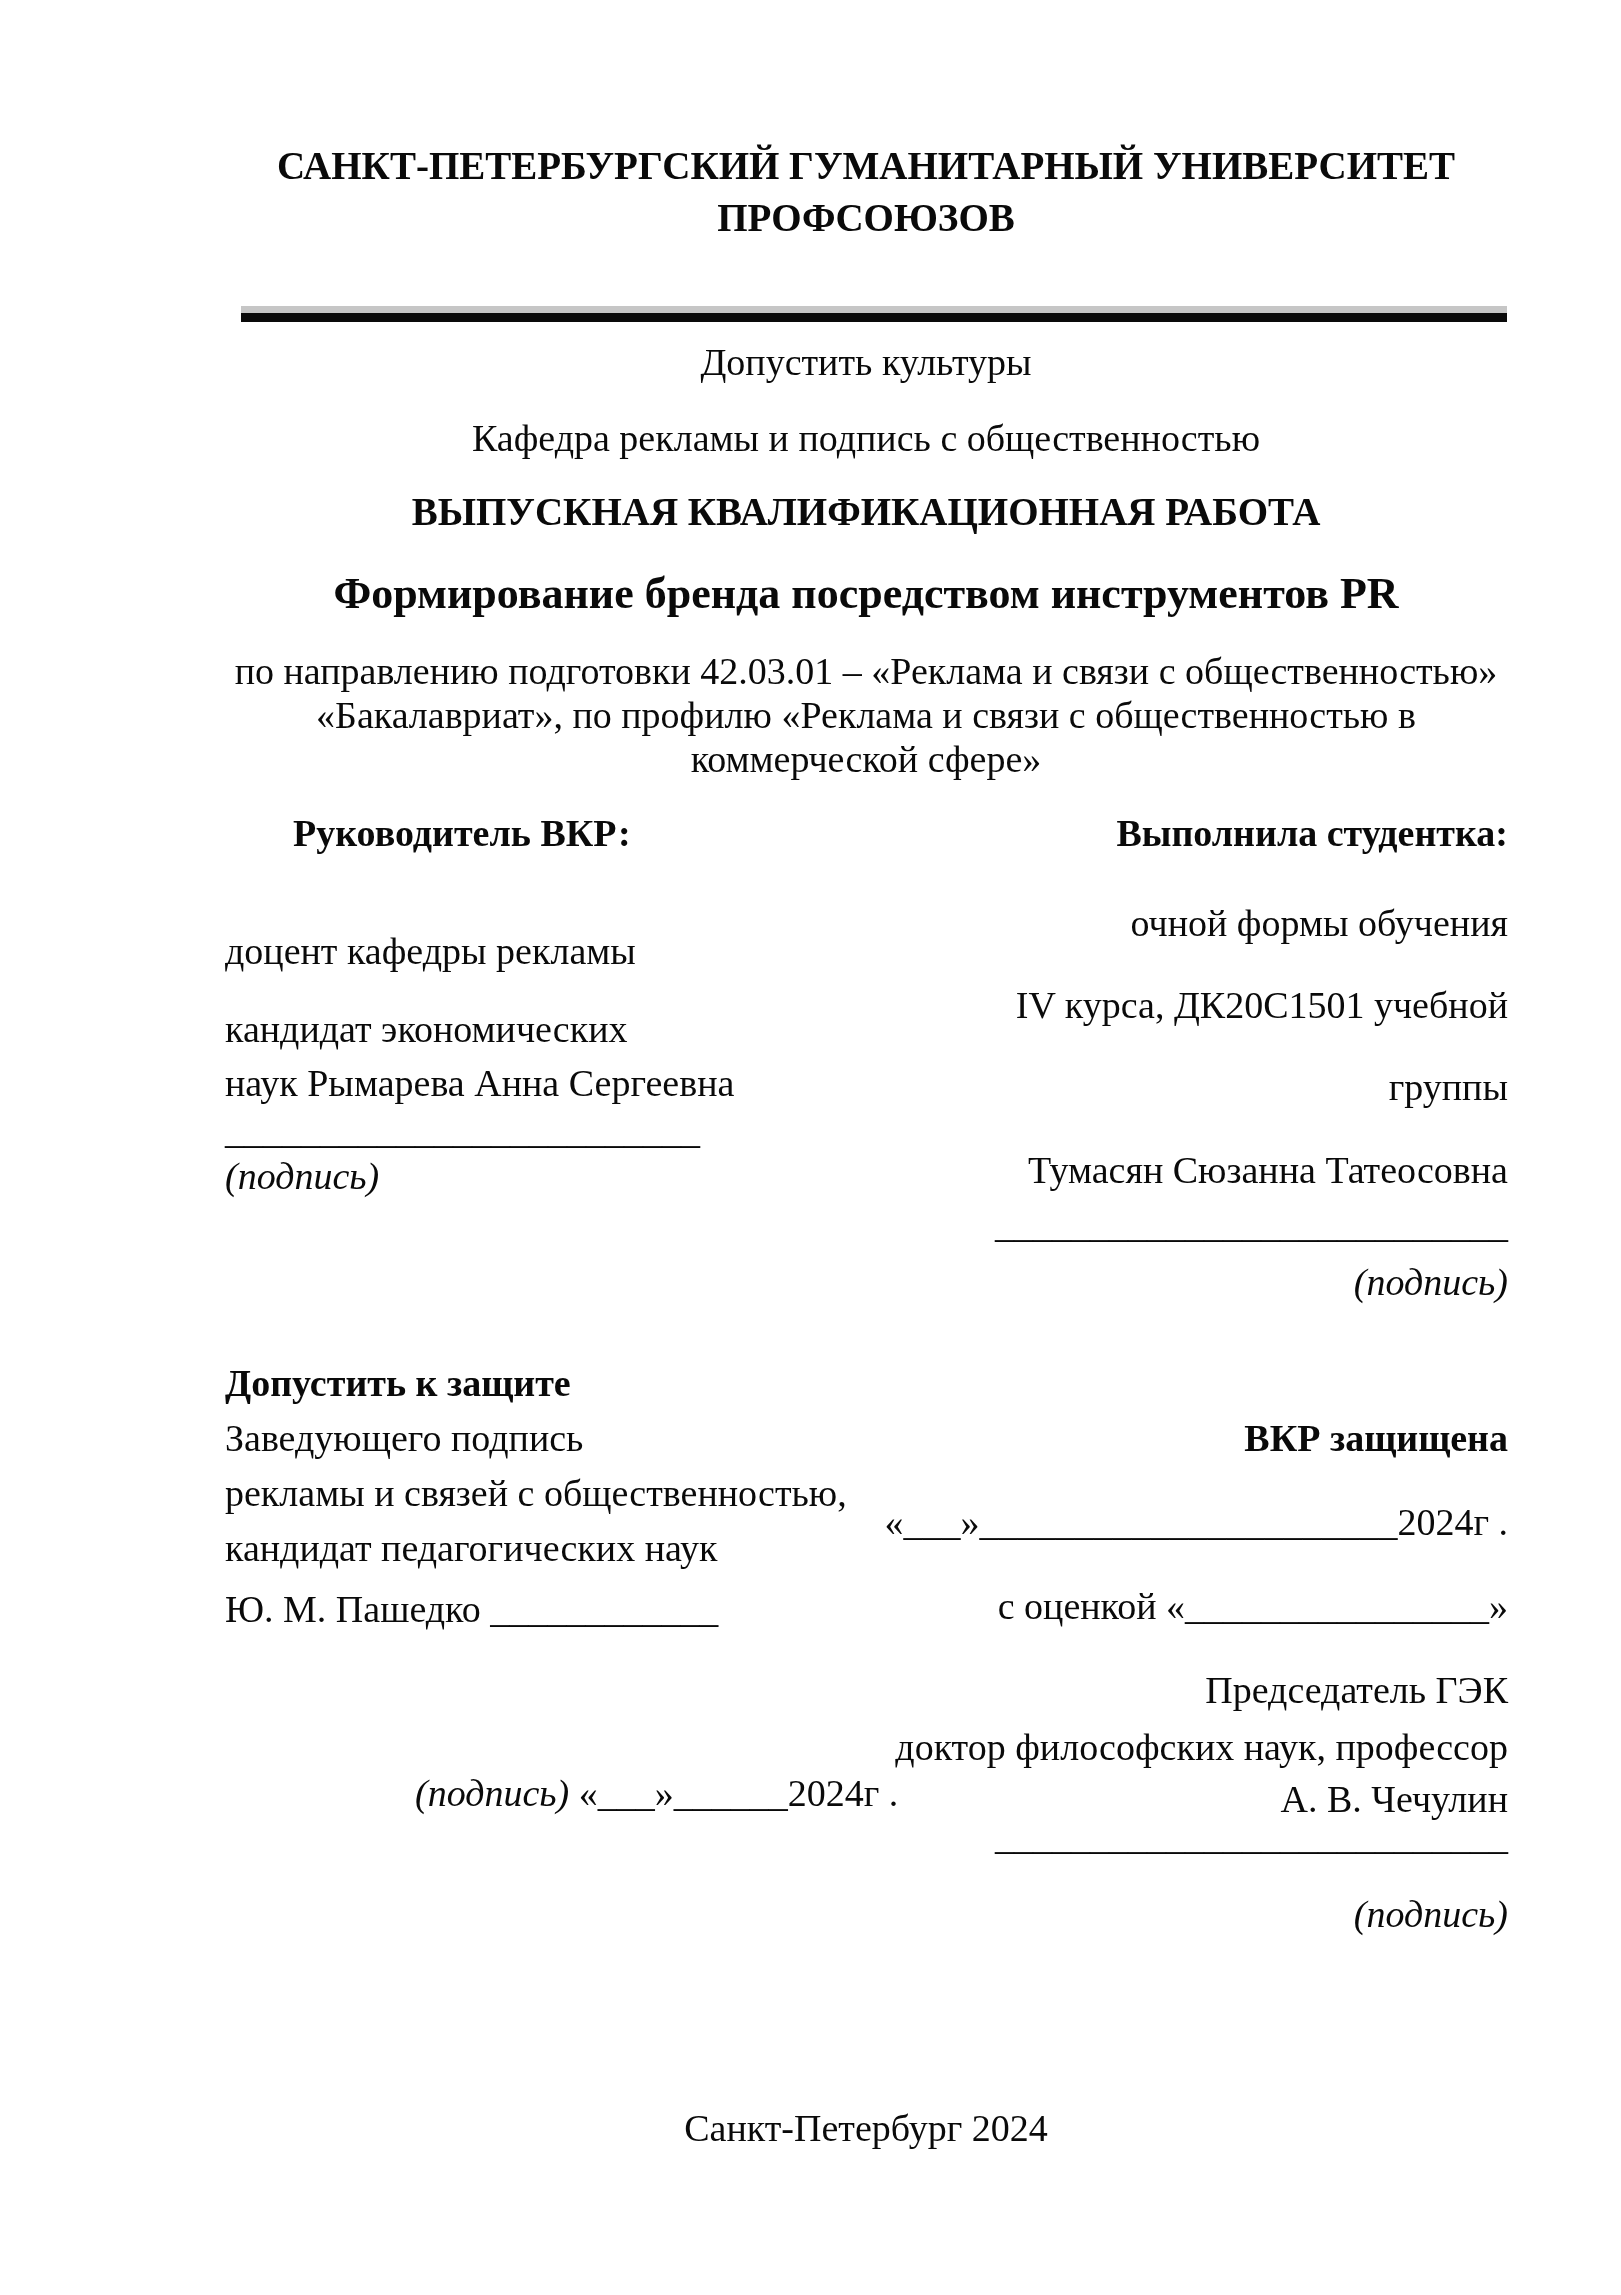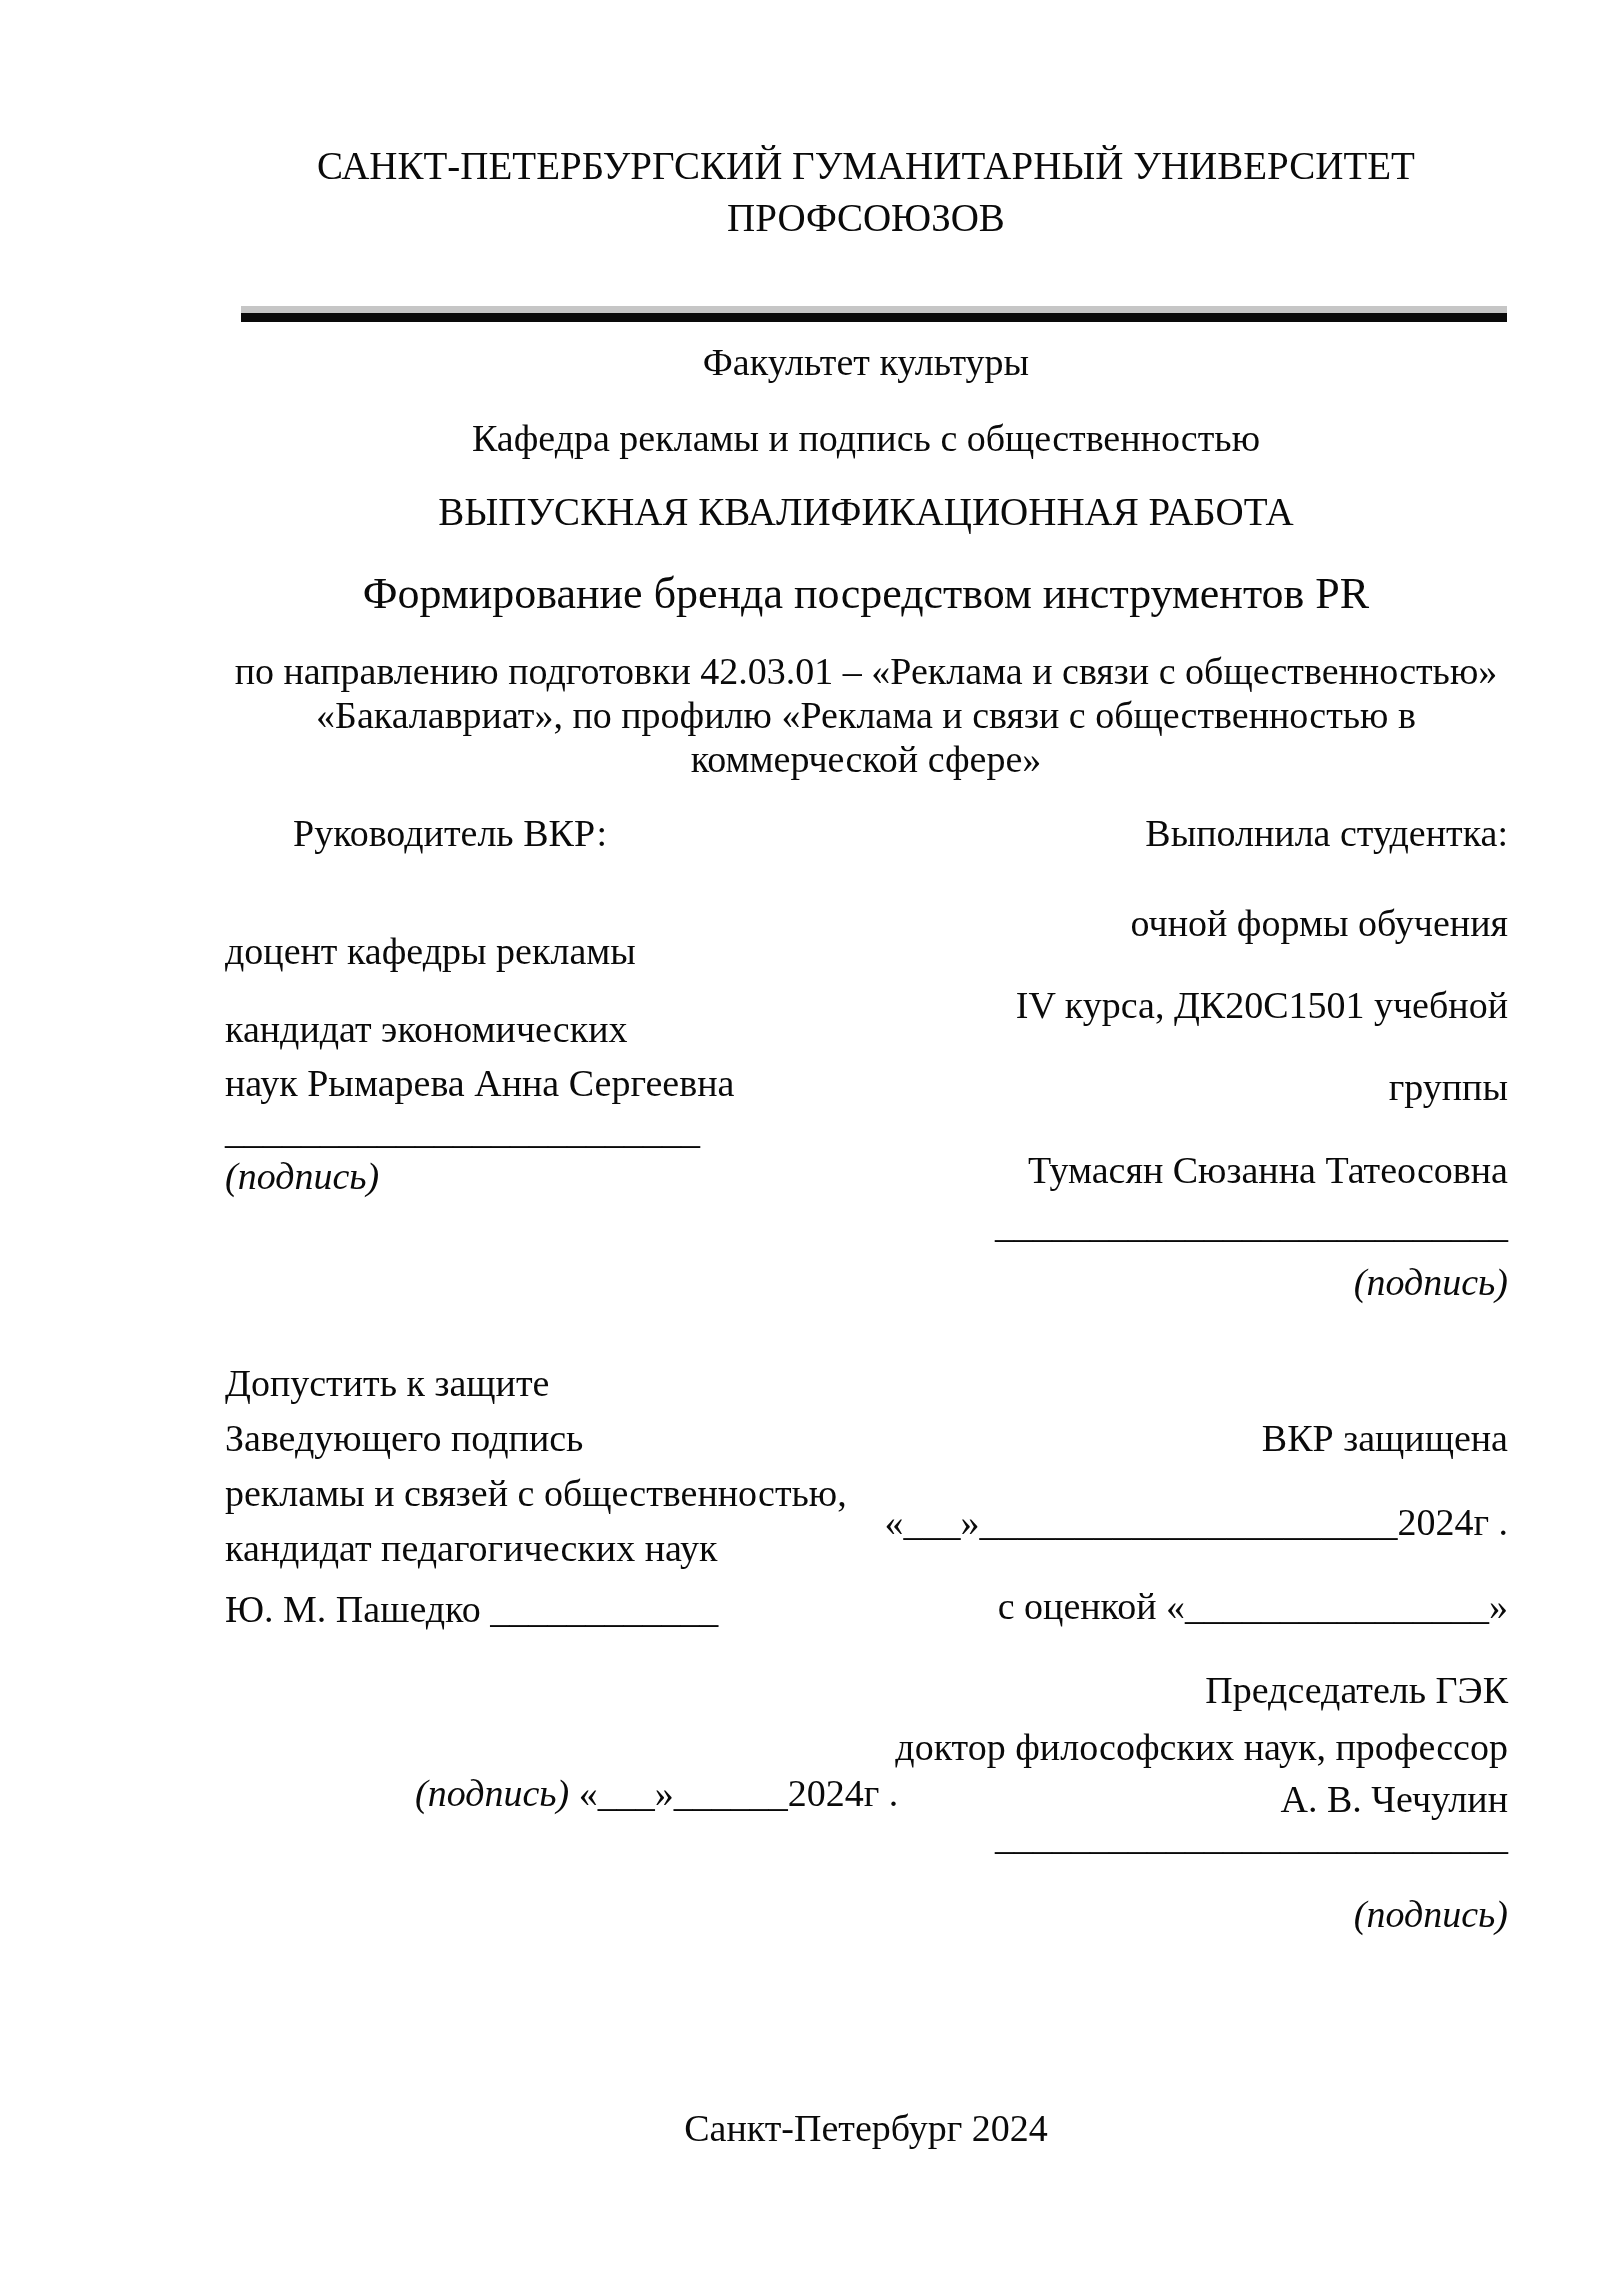--- a/index.html
+++ b/index.html
@@ -13,40 +13,40 @@
   }
   .line{
     position:absolute;
     line-height:1;
     font-size:38px;
     white-space:pre;
   }
   .centered{left:224px;width:1284px;text-align:center;}
   .leftcol{left:225px;text-align:left;}
   .rightcol{left:224px;width:1284px;text-align:right;}
-  .bold{font-weight:normal;}
+  .bold{font-weight:bold;}
   .italic{font-style:italic;}
   .rule{position:absolute;left:241px;width:1266px;}
   .rule-top{top:306px;height:7px;background:#c6c6c6;}
   .rule-bottom{top:313px;height:8.6px;background:#0a0a0a;}
   .fs50{font-size:39px;}
   .fs49{font-size:44px;}
 </style>
 </head>
 <body>
 
 <div class="page">
 
   <div class="line centered bold fs50" style="top:146px">САНКТ-ПЕТЕРБУРГСКИЙ ГУМАНИТАРНЫЙ УНИВЕРСИТЕТ</div>
   <div class="line centered bold fs50" style="top:198px">ПРОФСОЮЗОВ</div>
 
   <div class="rule rule-top"></div>
   <div class="rule rule-bottom"></div>
 
-  <div class="line centered" style="top:343px">Факультет культуры</div>
+  <div class="line centered" style="top:343px">Допустить культуры</div>
   <div class="line centered" style="top:419px">Кафедра рекламы и подпись с общественностью</div>
 
   <div class="line centered bold fs50" style="top:492px">ВЫПУСКНАЯ КВАЛИФИКАЦИОННАЯ РАБОТА</div>
   <div class="line centered bold fs49" style="top:572px">Формирование бренда посредством инструментов PR</div>
 
   <div class="line centered" style="top:652px">по направлению подготовки 42.03.01 – «Реклама и связи с общественностью»</div>
   <div class="line centered" style="top:696px">«Бакалавриат», по профилю «Реклама и связи с общественностью в</div>
   <div class="line centered" style="top:740px">коммерческой сфере»</div>
 
   <div class="line bold" style="top:814px;left:293px">Руководитель ВКР:</div>

